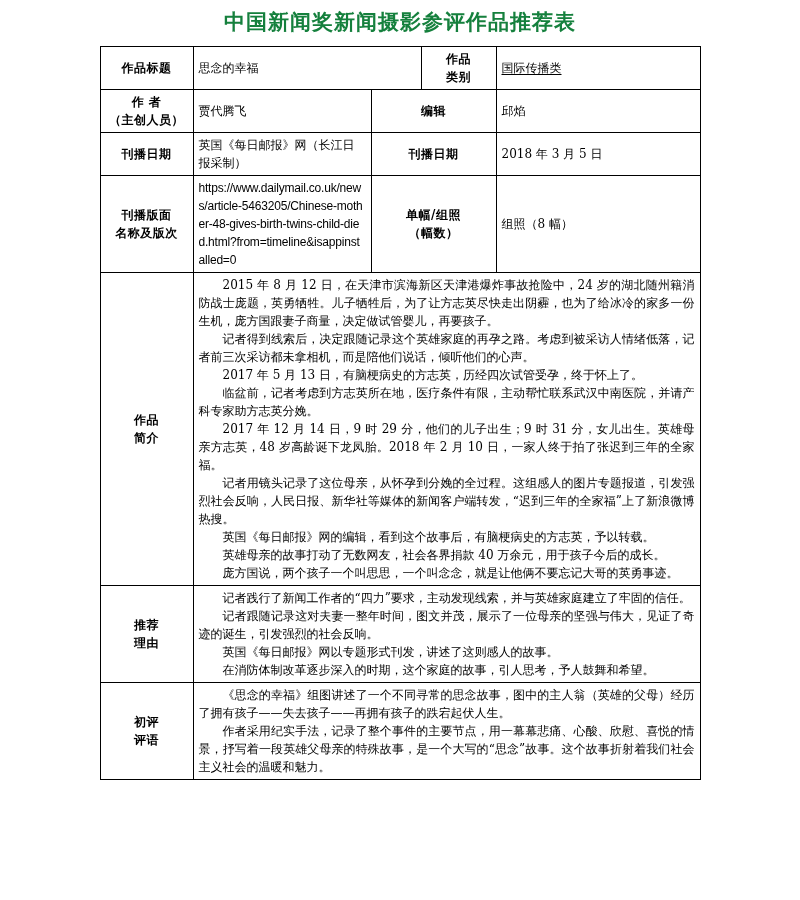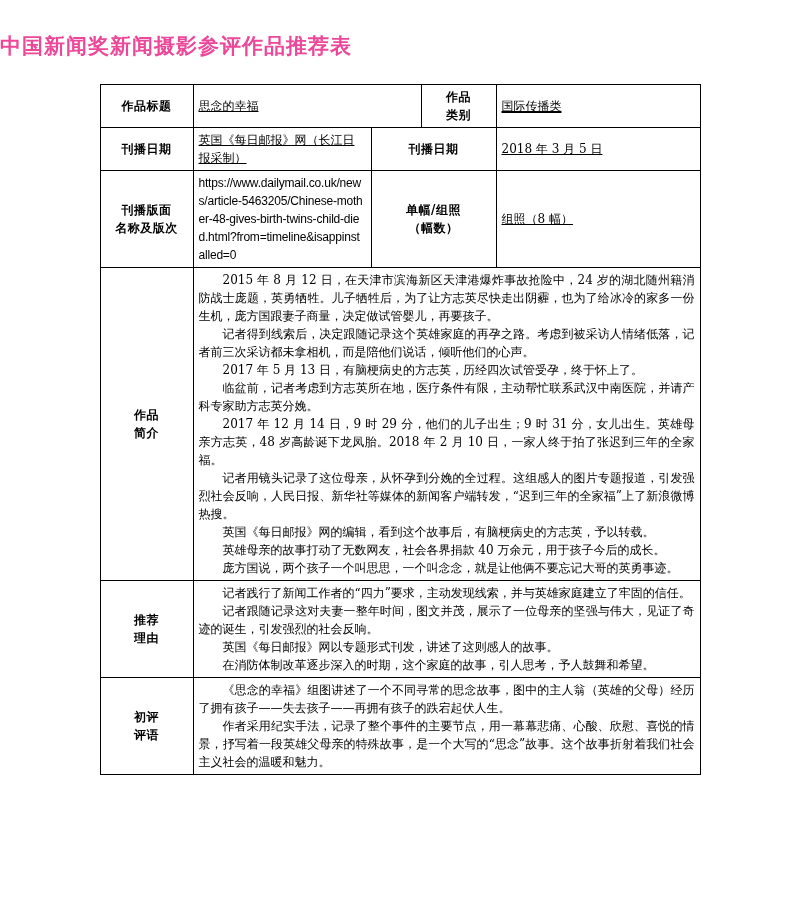--- a/index.html
+++ b/index.html
@@ -16,34 +16,34 @@
   }
 
   .page {
     width: 800px;
     height: 900px;
     position: relative;
     box-sizing: border-box;
   }
 
   .doc-title {
-    text-align: left;
+    text-align: center;
     font-family: "DejaVu Serif", "Liberation Serif", serif;
     font-weight: bold;
     font-size: 21px;
     letter-spacing: 1px;
-    padding-top: 32px;
+    padding-top: 8px;
     padding-bottom: 10px;
-    color: #ec4899;
+    color: #15803d;
   }
 
   table.form {
     border-collapse: collapse;
     width: 600px;
-    margin: 14px auto;
+    margin: 0 auto;
     table-layout: fixed;
     border: 1.4px solid #000;
   }
 
   table.form td {
     border: 1px solid #000;
     vertical-align: middle;
     padding: 3px 5px;
     font-size: 12px;
     line-height: 1.5;
@@ -59,21 +59,20 @@
     white-space: pre-line;
     letter-spacing: 0.5px;
   }
 
   
   .val {
     font-family: "DejaVu Serif", "Liberation Serif", serif;
     font-size: 11px;
     text-align: left;
     line-height: 1.6;
-    text-decoration: underline;
   }
   .val-c {
     font-size: 11.5px;
   }
   .val-underline {
     text-decoration: underline;
     text-underline-offset: 2px;
   }
 
   .url {
@@ -121,20 +120,27 @@
     <tbody>
 
       <tr>
         <td class="lbl">作品标题</td>
         <td class="val" colspan="2">思念的幸福</td>
         <td class="lbl">作品
 类别</td>
         <td class="val val-c"><span class="val-underline">国际传播类</span></td>
       </tr>
 
+      <tr>
+        <td class="lbl">作  者
+（主创人员）</td>
+        <td class="val">贾代腾飞</td>
+        <td class="lbl" colspan="2">编辑</td>
+        <td class="val">邱焰</td>
+      </tr>
 
       <tr>
         <td class="lbl">刊播日期</td>
         <td class="val">英国《每日邮报》网（长江日报采制）</td>
         <td class="lbl" colspan="2">刊播日期</td>
         <td class="val val-c">2018 年 3 月 5 日</td>
       </tr>
 
       <tr>
         <td class="lbl">刊播版面

